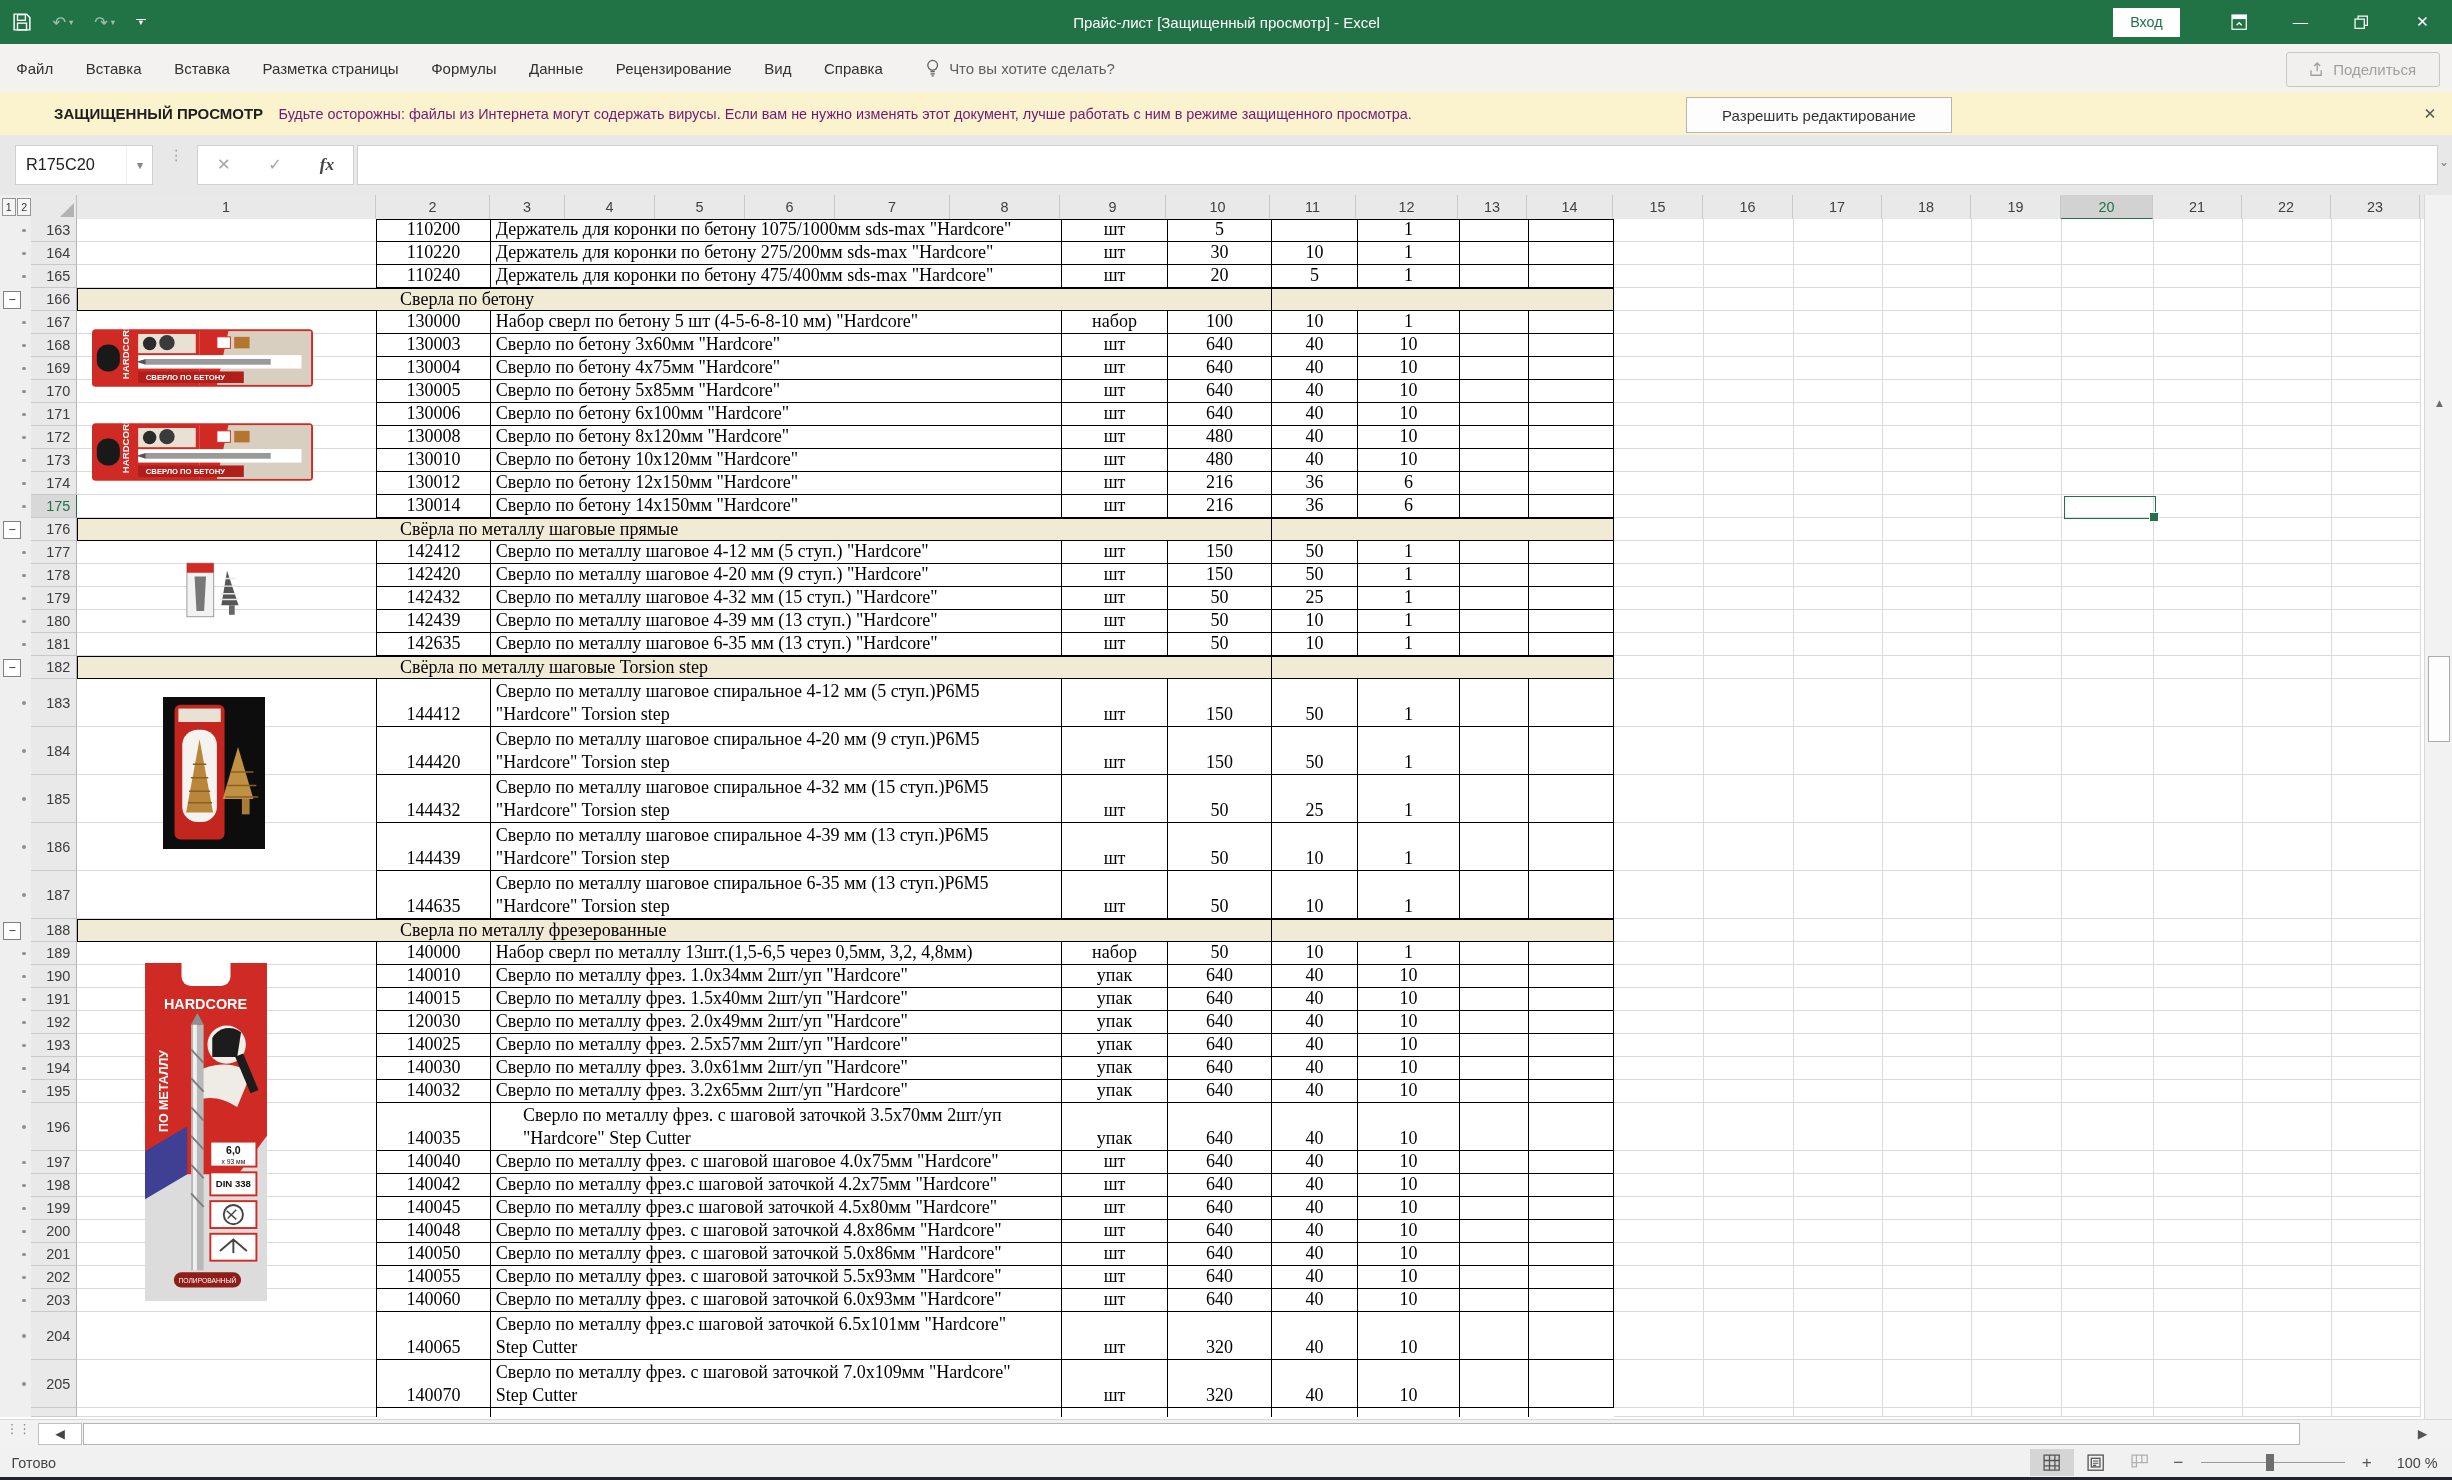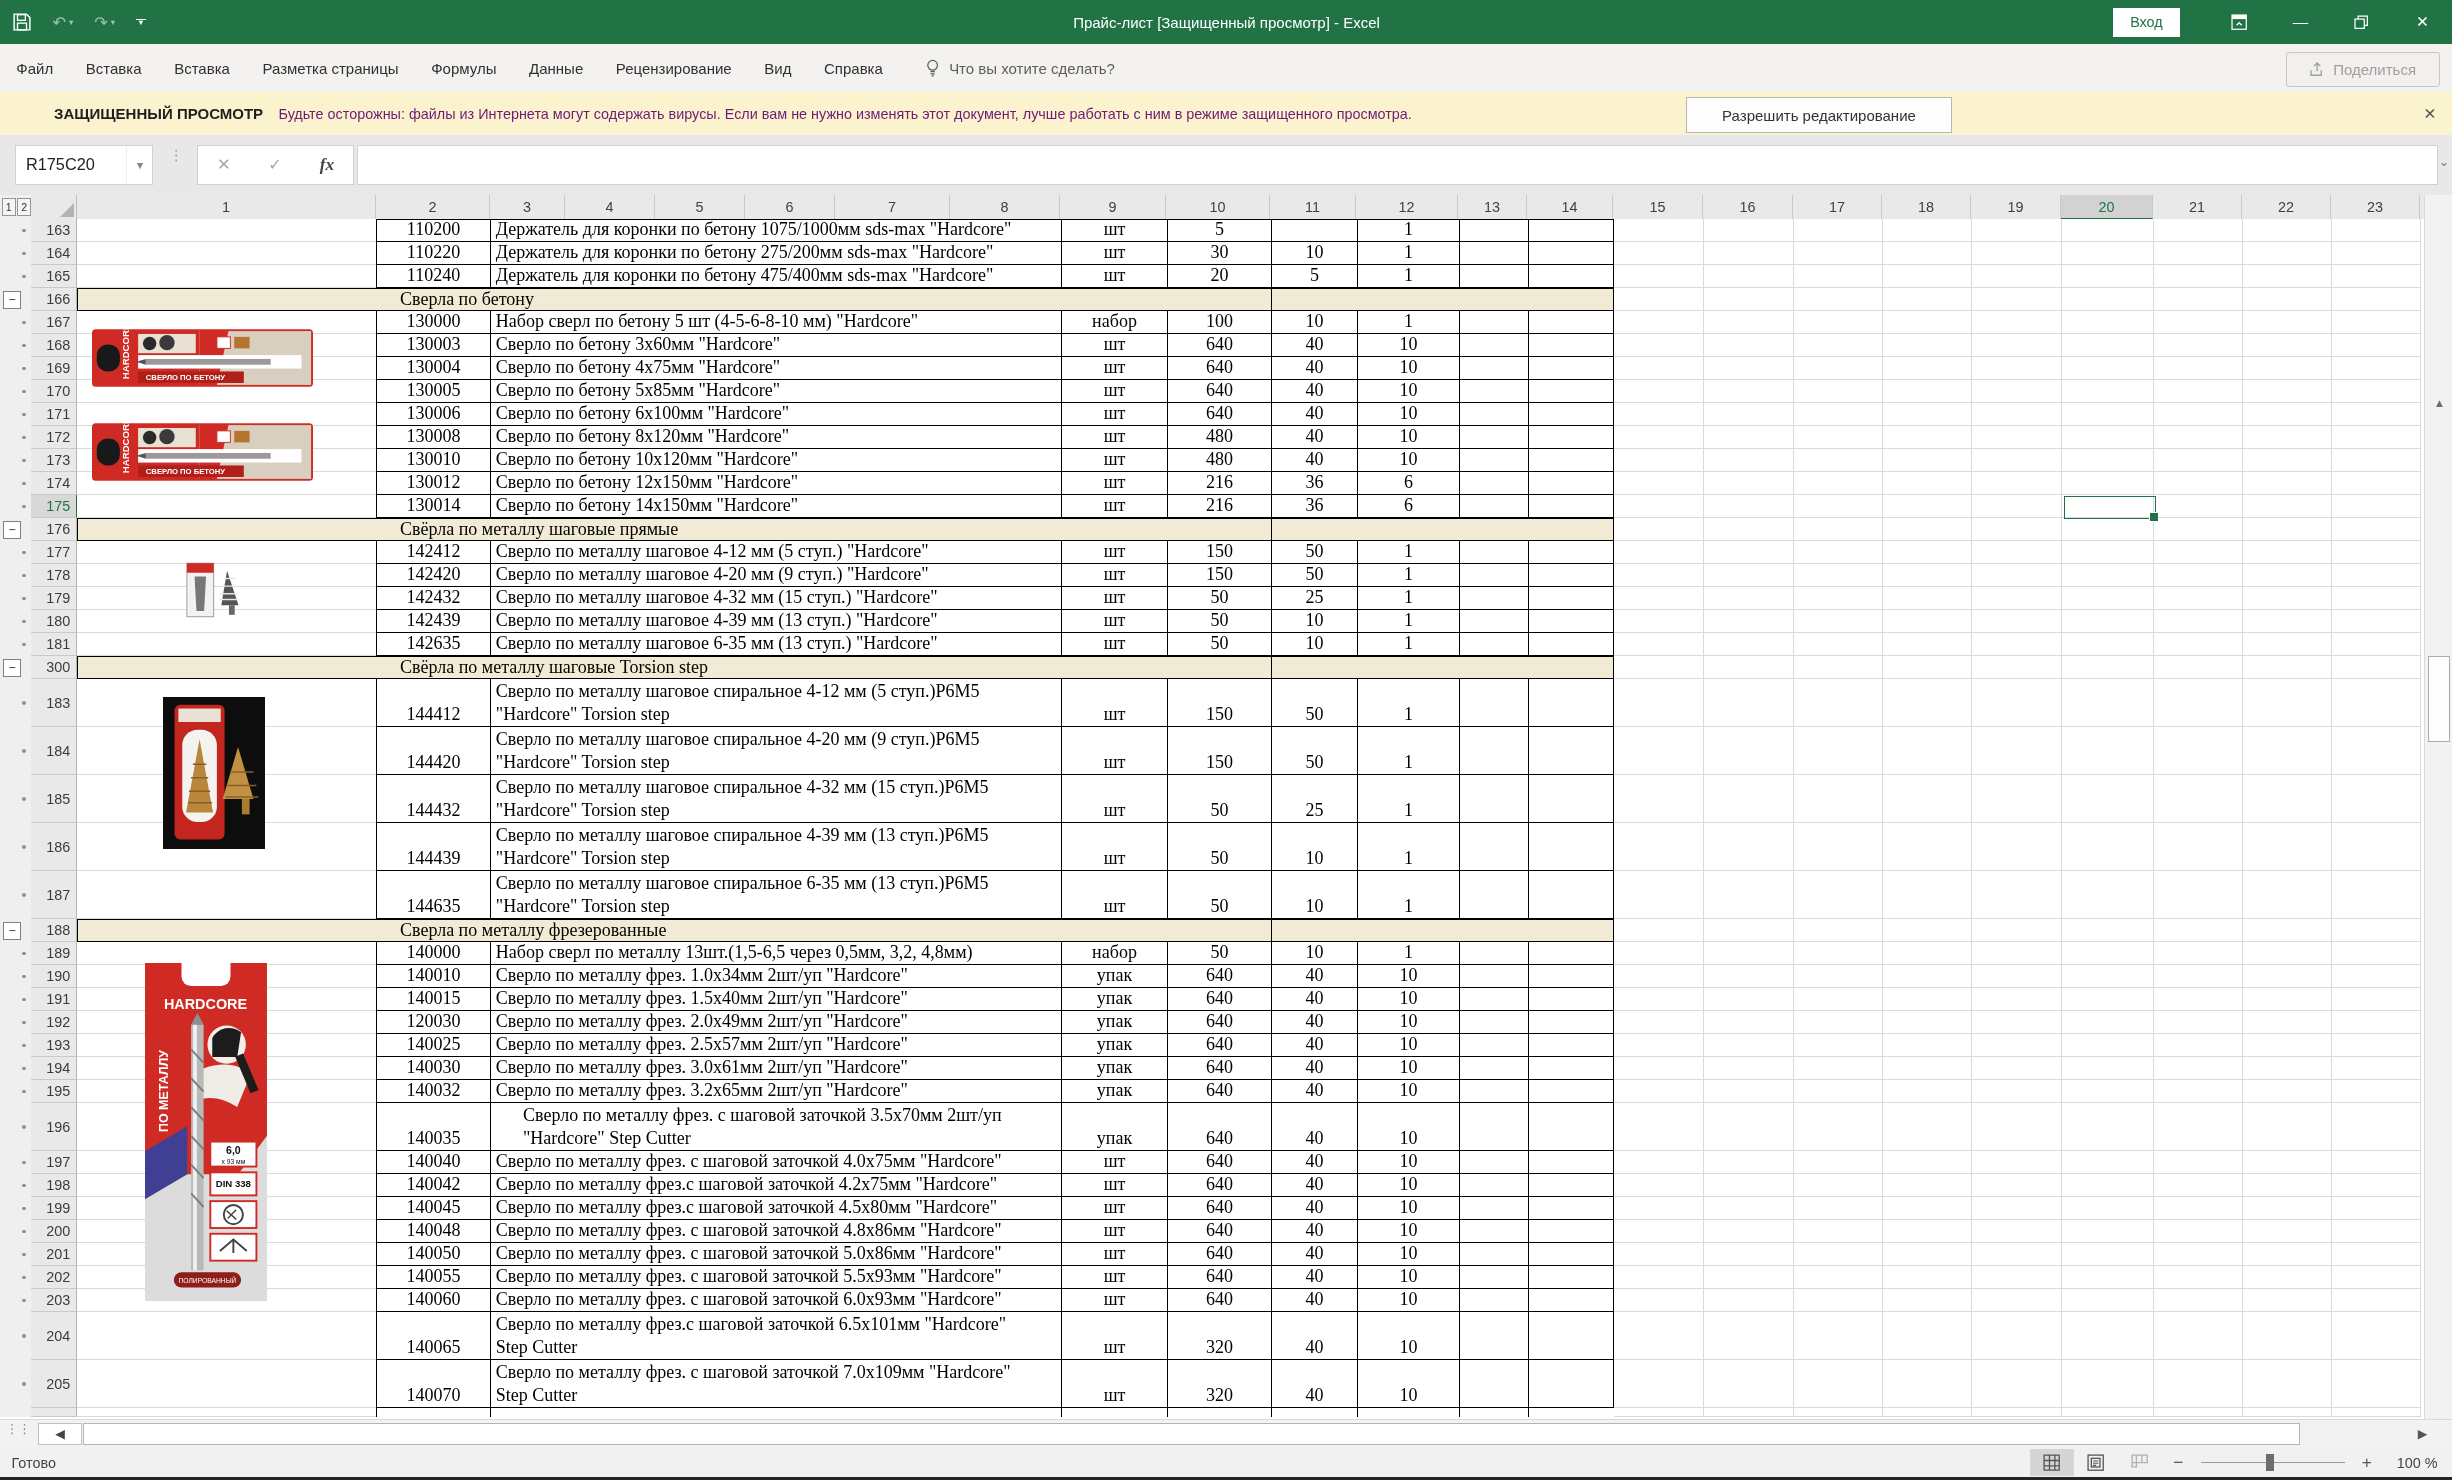--- a/index.html
+++ b/index.html
@@ -669,21 +669,21 @@
       <div class="cell gl" style="width: 90px;"></div>
       <div class="cell gl" style="width: 92px;"></div>
       <div class="cell gl" style="width: 89px;"></div>
       <div class="cell gl" style="width: 89px;"></div>
       <div class="cell gl" style="width: 89px;"></div>
     </div>
     <div class="row" style="height: 23px;">
       <div class="cell gut">
         <div class="minus">−</div>
       </div>
-      <div class="cell rowhdr">300</div>
+      <div class="cell rowhdr">182</div>
       <div class="cell ser sec">Свёрла по металлу шаговые Torsion step<div class="divider"></div></div>
       <div class="cell gl" style="width: 90px;"></div>
       <div class="cell gl" style="width: 90px;"></div>
       <div class="cell gl" style="width: 89px;"></div>
       <div class="cell gl" style="width: 89px;"></div>
       <div class="cell gl" style="width: 90px;"></div>
       <div class="cell gl" style="width: 92px;"></div>
       <div class="cell gl" style="width: 89px;"></div>
       <div class="cell gl" style="width: 89px;"></div>
       <div class="cell gl" style="width: 89px;"></div>
@@ -1022,21 +1022,21 @@
       <div class="cell gl" style="width: 89px;"></div>
       <div class="cell gl" style="width: 89px;"></div>
     </div>
     <div class="row" style="height: 23px;">
       <div class="cell gut">
         <span class="dot"></span>
       </div>
       <div class="cell rowhdr">197</div>
       <div class="cell c1"></div>
       <div class="cell ser bt ctr nw" style="width: 114px;">140040</div>
-      <div class="cell ser bt desc nw" style="width: 571px;">Сверло по металлу фрез. с шаговой заточкой 4.0х75мм "Hardcore"</div>
+      <div class="cell ser bt desc nw" style="width: 571px;">Сверло по металлу фрез. с шаговой шаговое 4.0х75мм "Hardcore"</div>
       <div class="cell ser bt ctr" style="width: 106px;">шт</div>
       <div class="cell ser bt ctr" style="width: 104px;">640</div>
       <div class="cell ser bt ctr" style="width: 86px;">40</div>
       <div class="cell ser bt ctr" style="width: 102px;">10</div>
       <div class="cell bt" style="width: 69px;"></div>
       <div class="cell bt btr" style="width: 86px;"></div>
       <div class="cell gl" style="width: 90px;"></div>
       <div class="cell gl" style="width: 90px;"></div>
       <div class="cell gl" style="width: 89px;"></div>
       <div class="cell gl" style="width: 89px;"></div>

